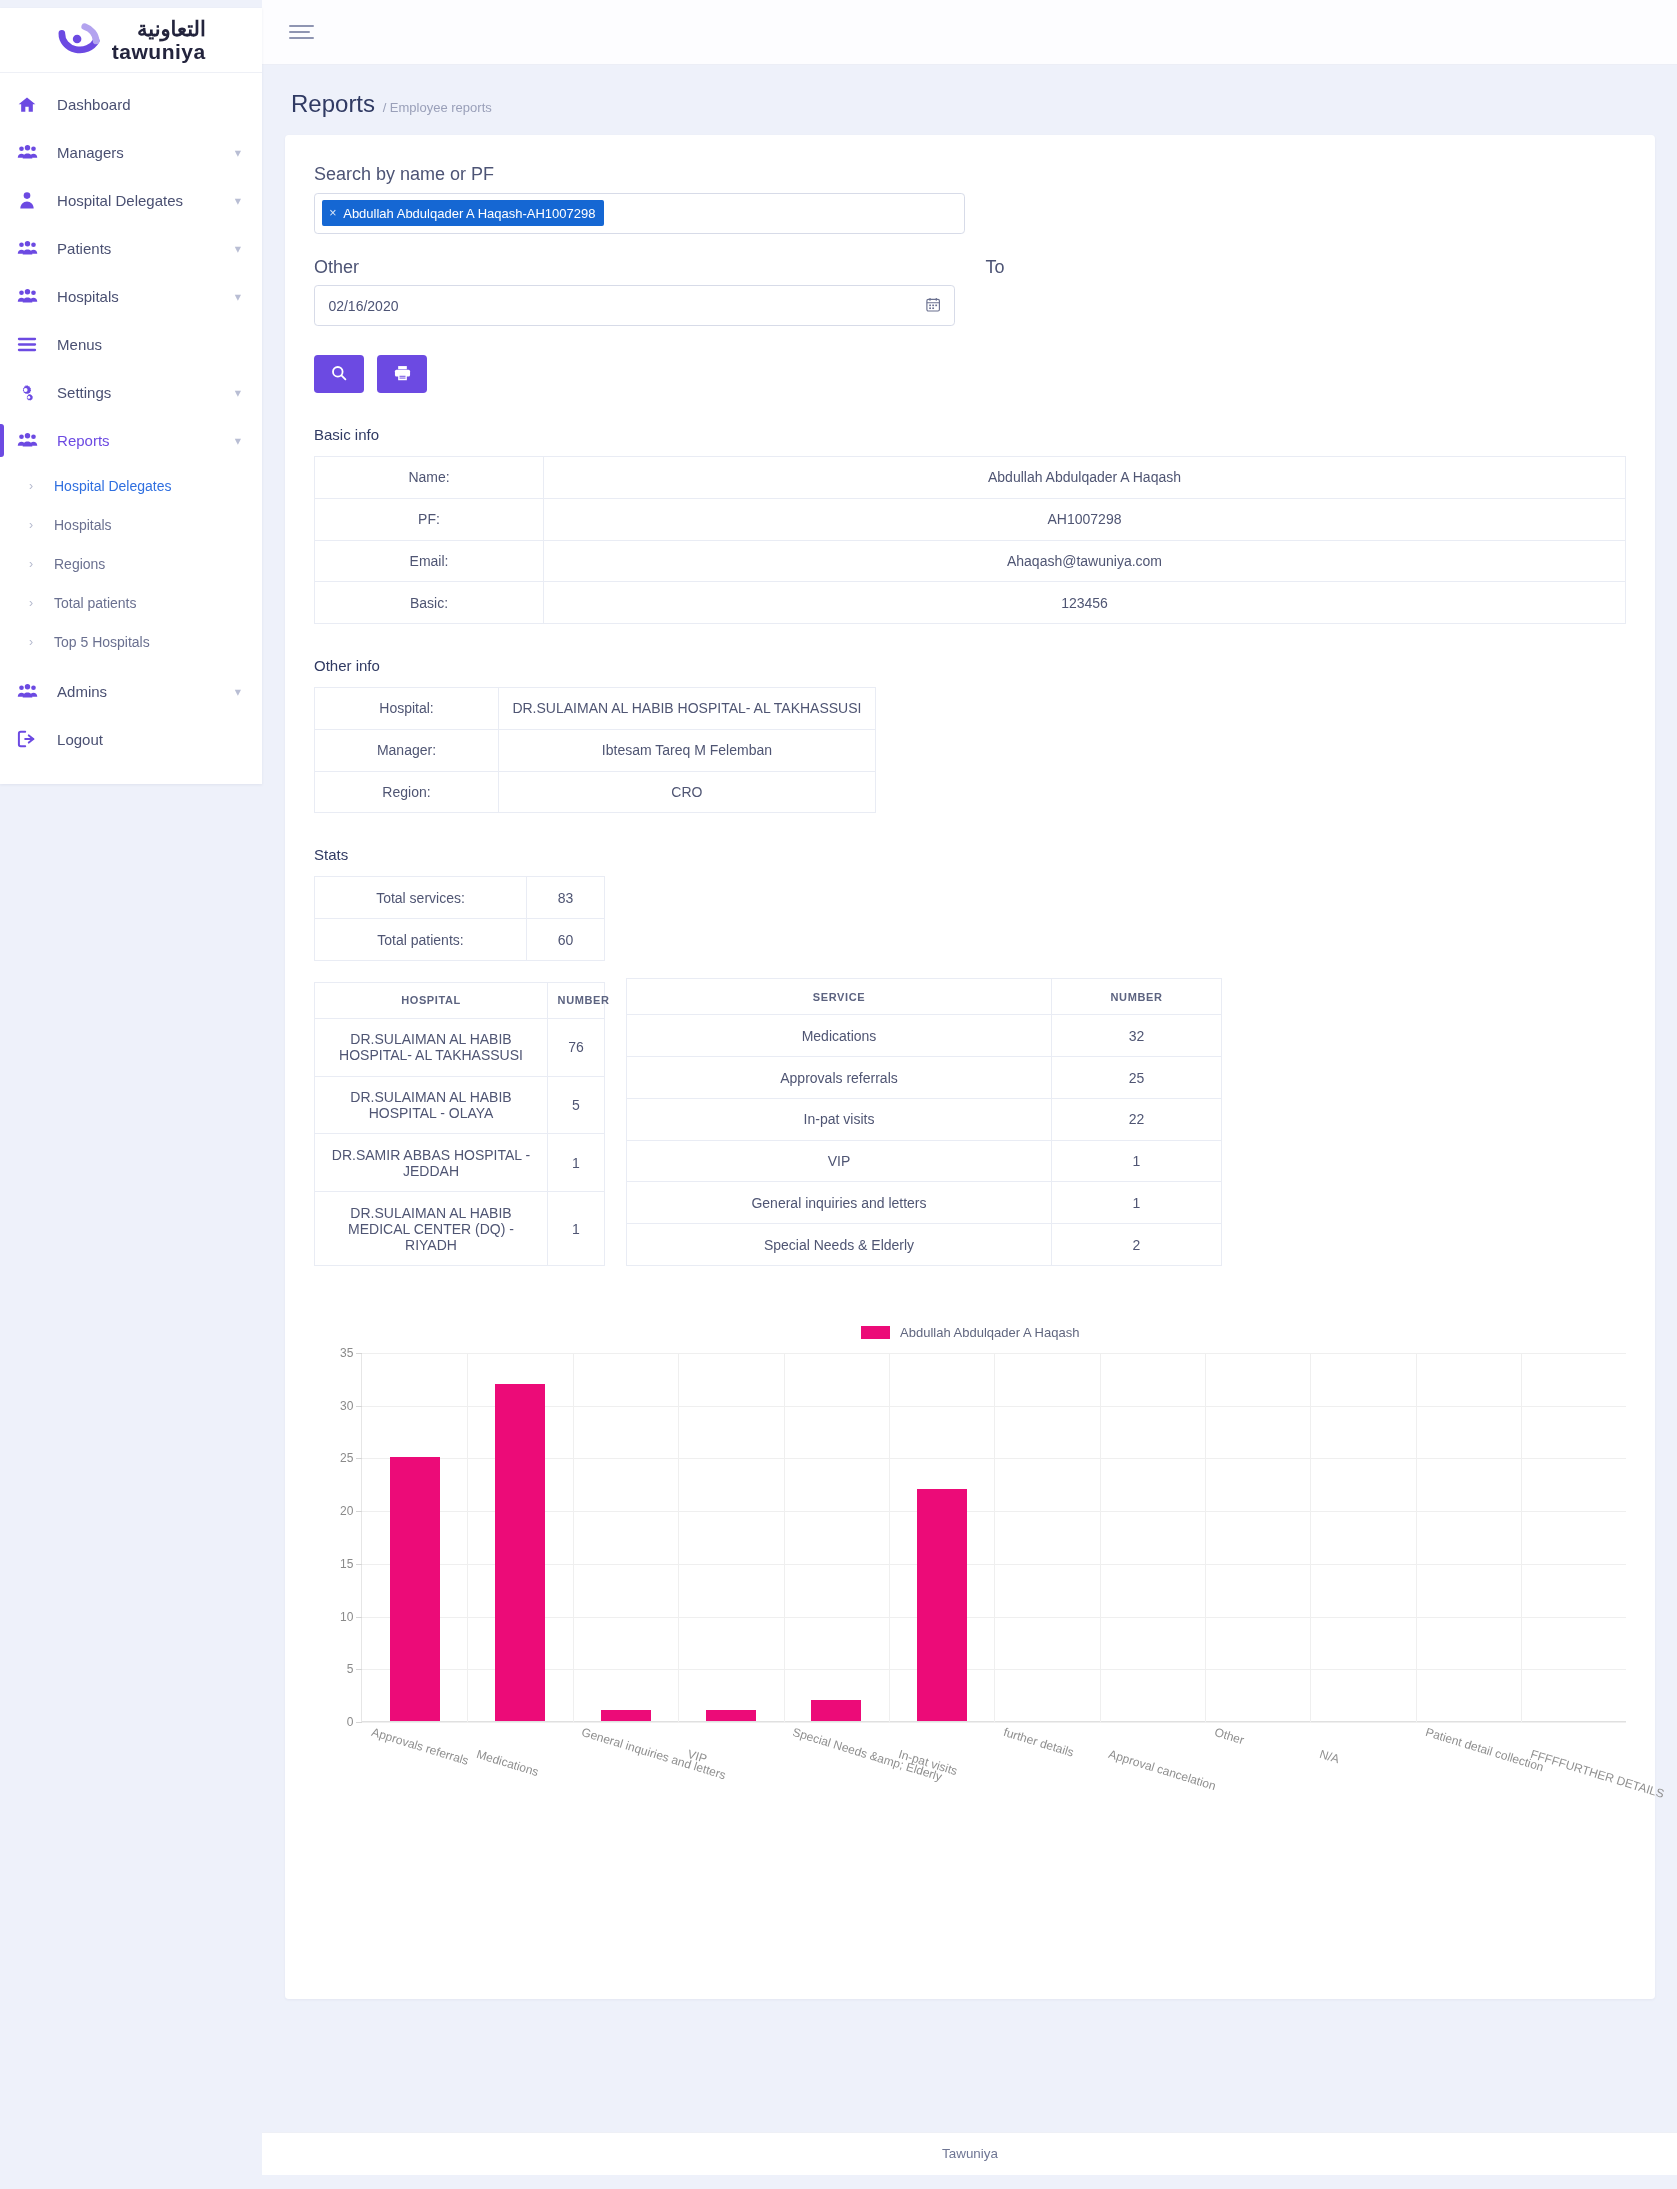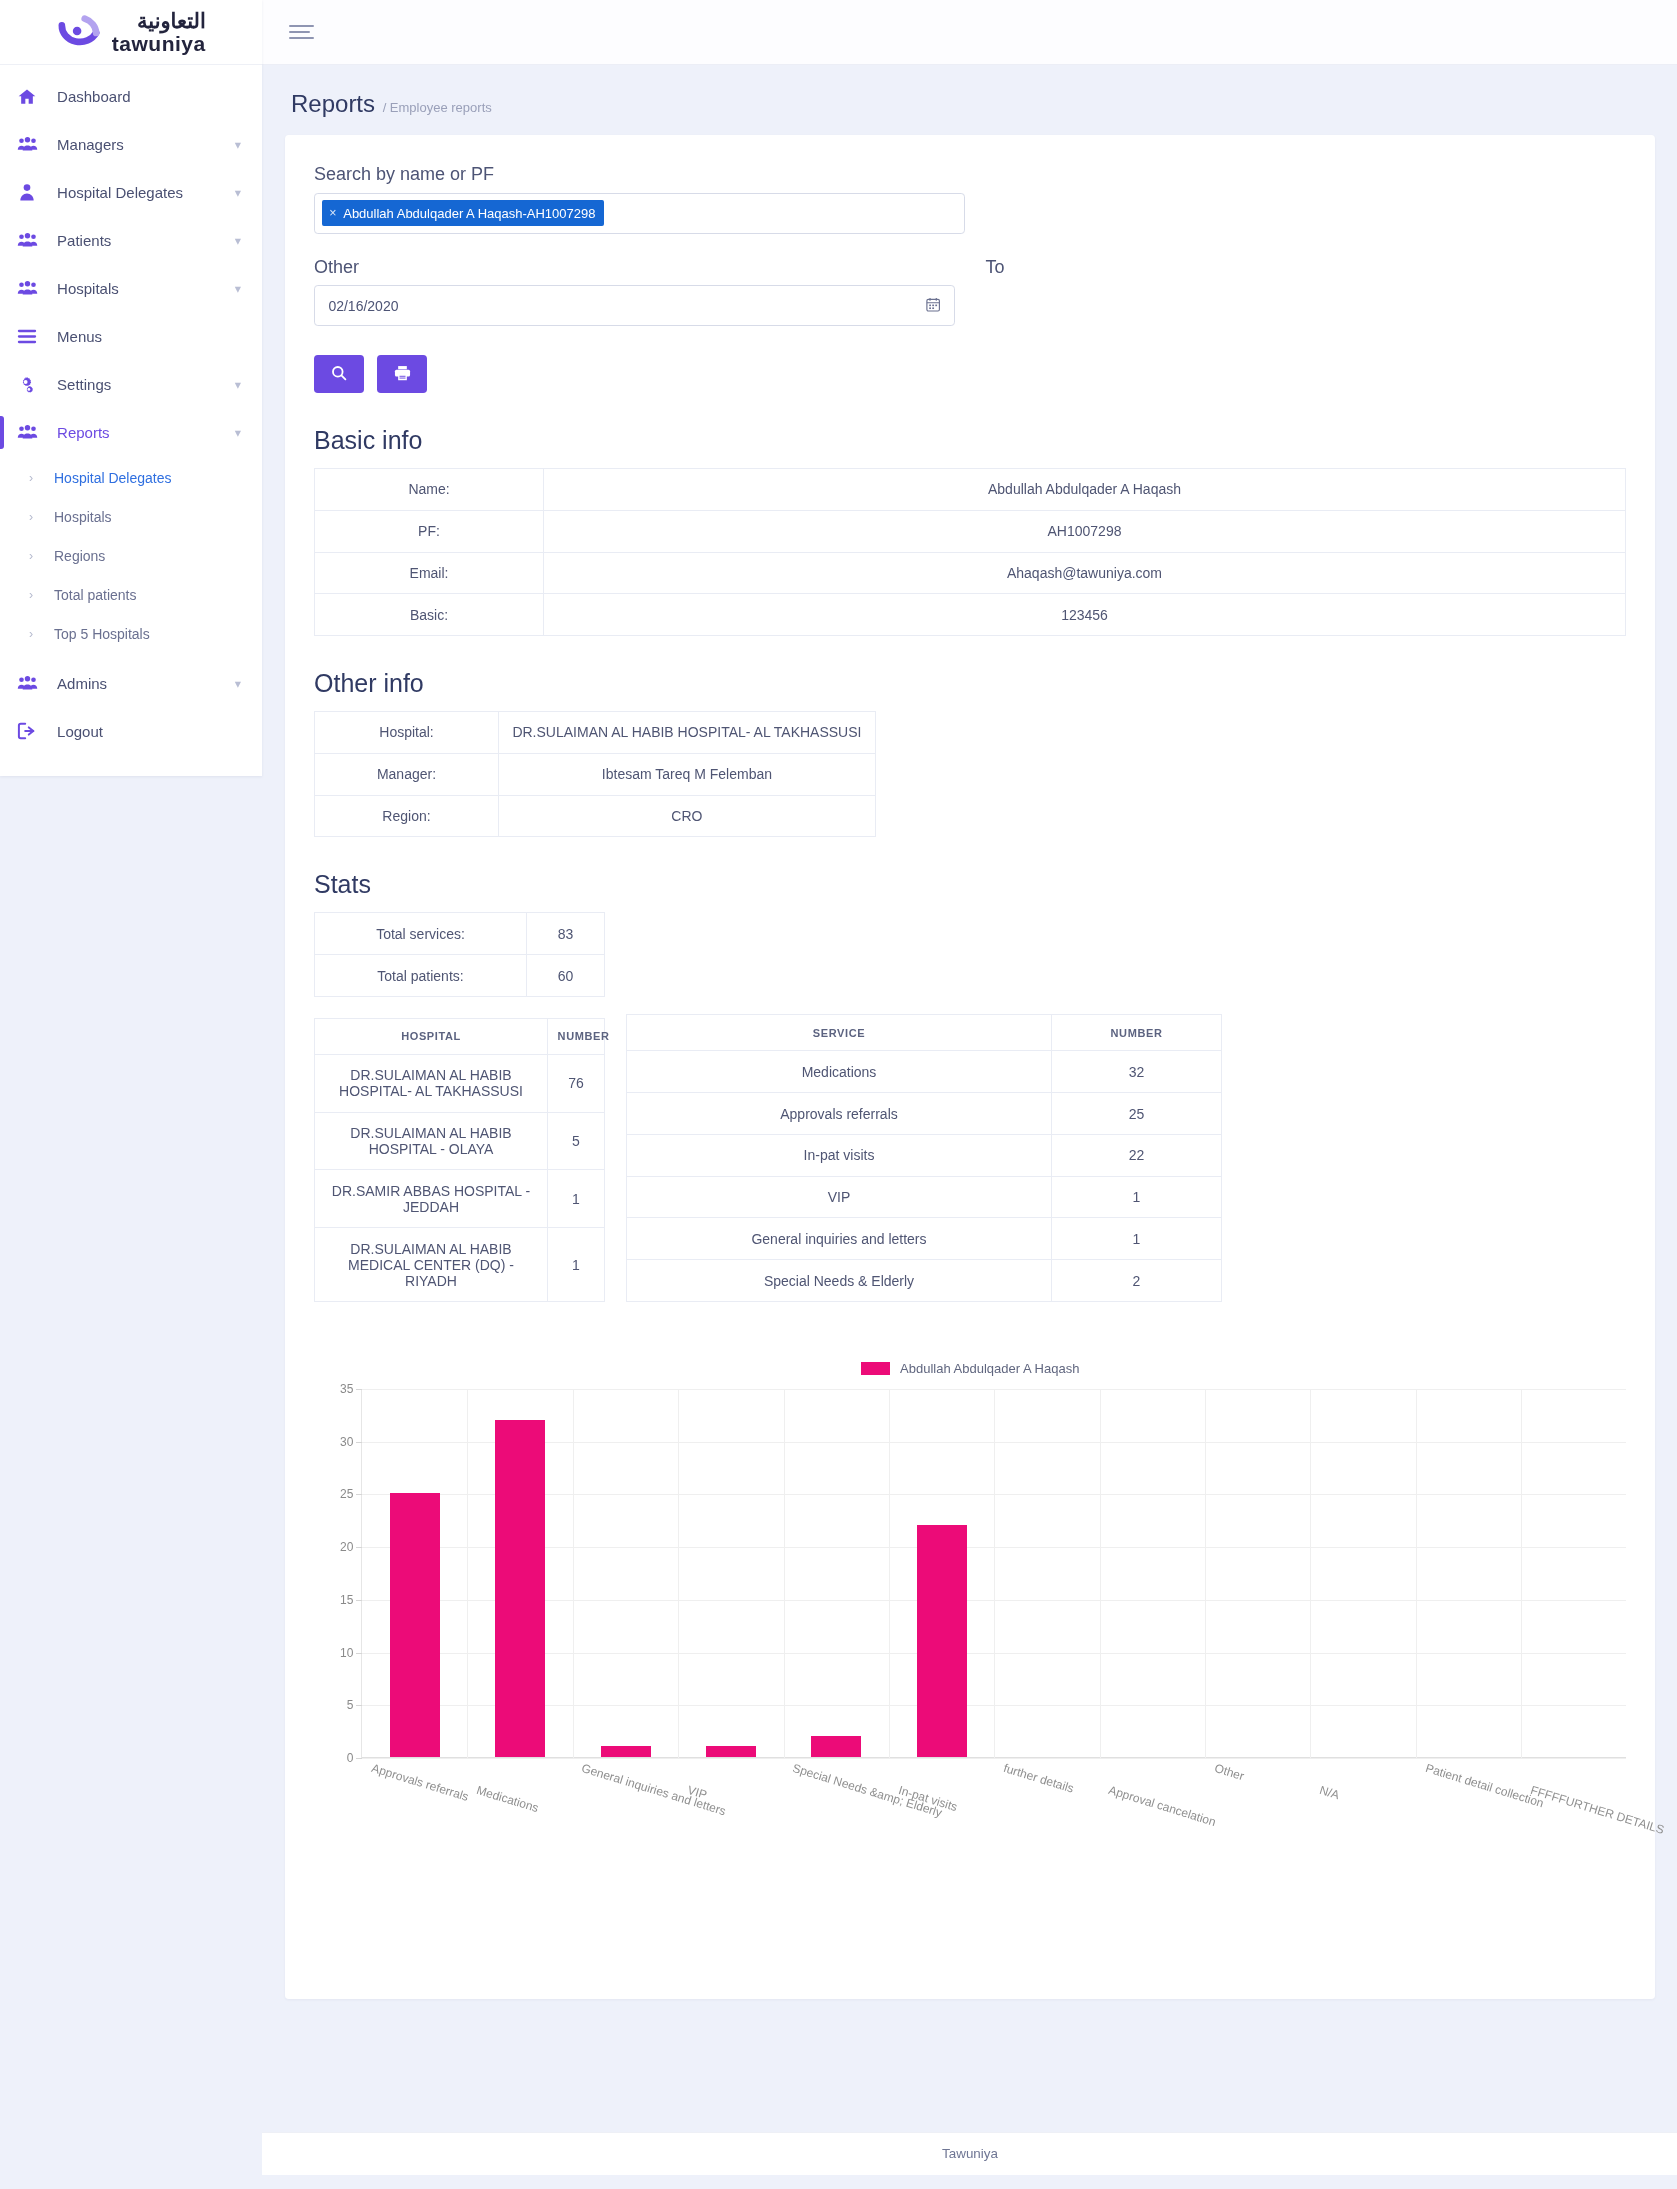--- a/index.html
+++ b/index.html
@@ -10,21 +10,21 @@
     background:#eef1fa;
     font-family:"Liberation Sans", sans-serif;
     font-size:14.3px;
     color:#3d4465;
     overflow:hidden;
     position:relative;
   }
 
   
   .sidebar{
-    position:absolute; left:0; top:0; width:262px; height:776px;
+    position:absolute; left:0; top:8px; width:262px; height:776px;
     background:#ffffff; z-index:5;
     box-shadow:0 1px 2.9px rgba(30,40,90,.07);
   }
   .brand{
     height:65px; display:flex; align-items:center; justify-content:center;
     border-bottom:1px solid #eef0f6;
     gap:9.6px; padding:0 17px;
   }
   .brand-logo{ width:46px; height:40px; position:relative; flex:0 0 auto;}
   .brand-logo svg{ display:block; }
@@ -102,21 +102,21 @@
   }
   .cal-ic{ color:#6b7190; }
 
   .btn-row{ display:flex; gap:13.4px; margin-top:29px;}
   .btn{
     width:50px; height:38px; background:#6c4ae2; border:none; border-radius:3.8px;
     display:flex; align-items:center; justify-content:center; cursor:pointer;
     color:#fff;
   }
 
-  h3.sec{ font-size:25px; color:#303a63; font-weight:normal; margin:32.5px 0 13.4px 0;}
+  h3.sec{ font-size:15px; color:#303a63; font-weight:normal; margin:32.5px 0 13.4px 0;}
 
   table.t{ border-collapse:collapse; border:1px solid #e6e9f2; table-layout:fixed;}
   table.t td, table.t th{ border:1px solid #e9ecf4; padding:12.4px 13.4px; font-size:14px; color:#4f5573; }
   table.t td.k{ text-align:center; }
   table.t td.v{ text-align:center; }
   table.t th{ font-size:11px; letter-spacing:0.6px; color:#5c6380; font-weight:bold; text-align:center; padding:11.5px 9.6px;}
 
   .tbl-basic{ width:100%; }
   .tbl-basic col.c1{ width:229px; }
   .tbl-other col.c1{ width:184px; }

